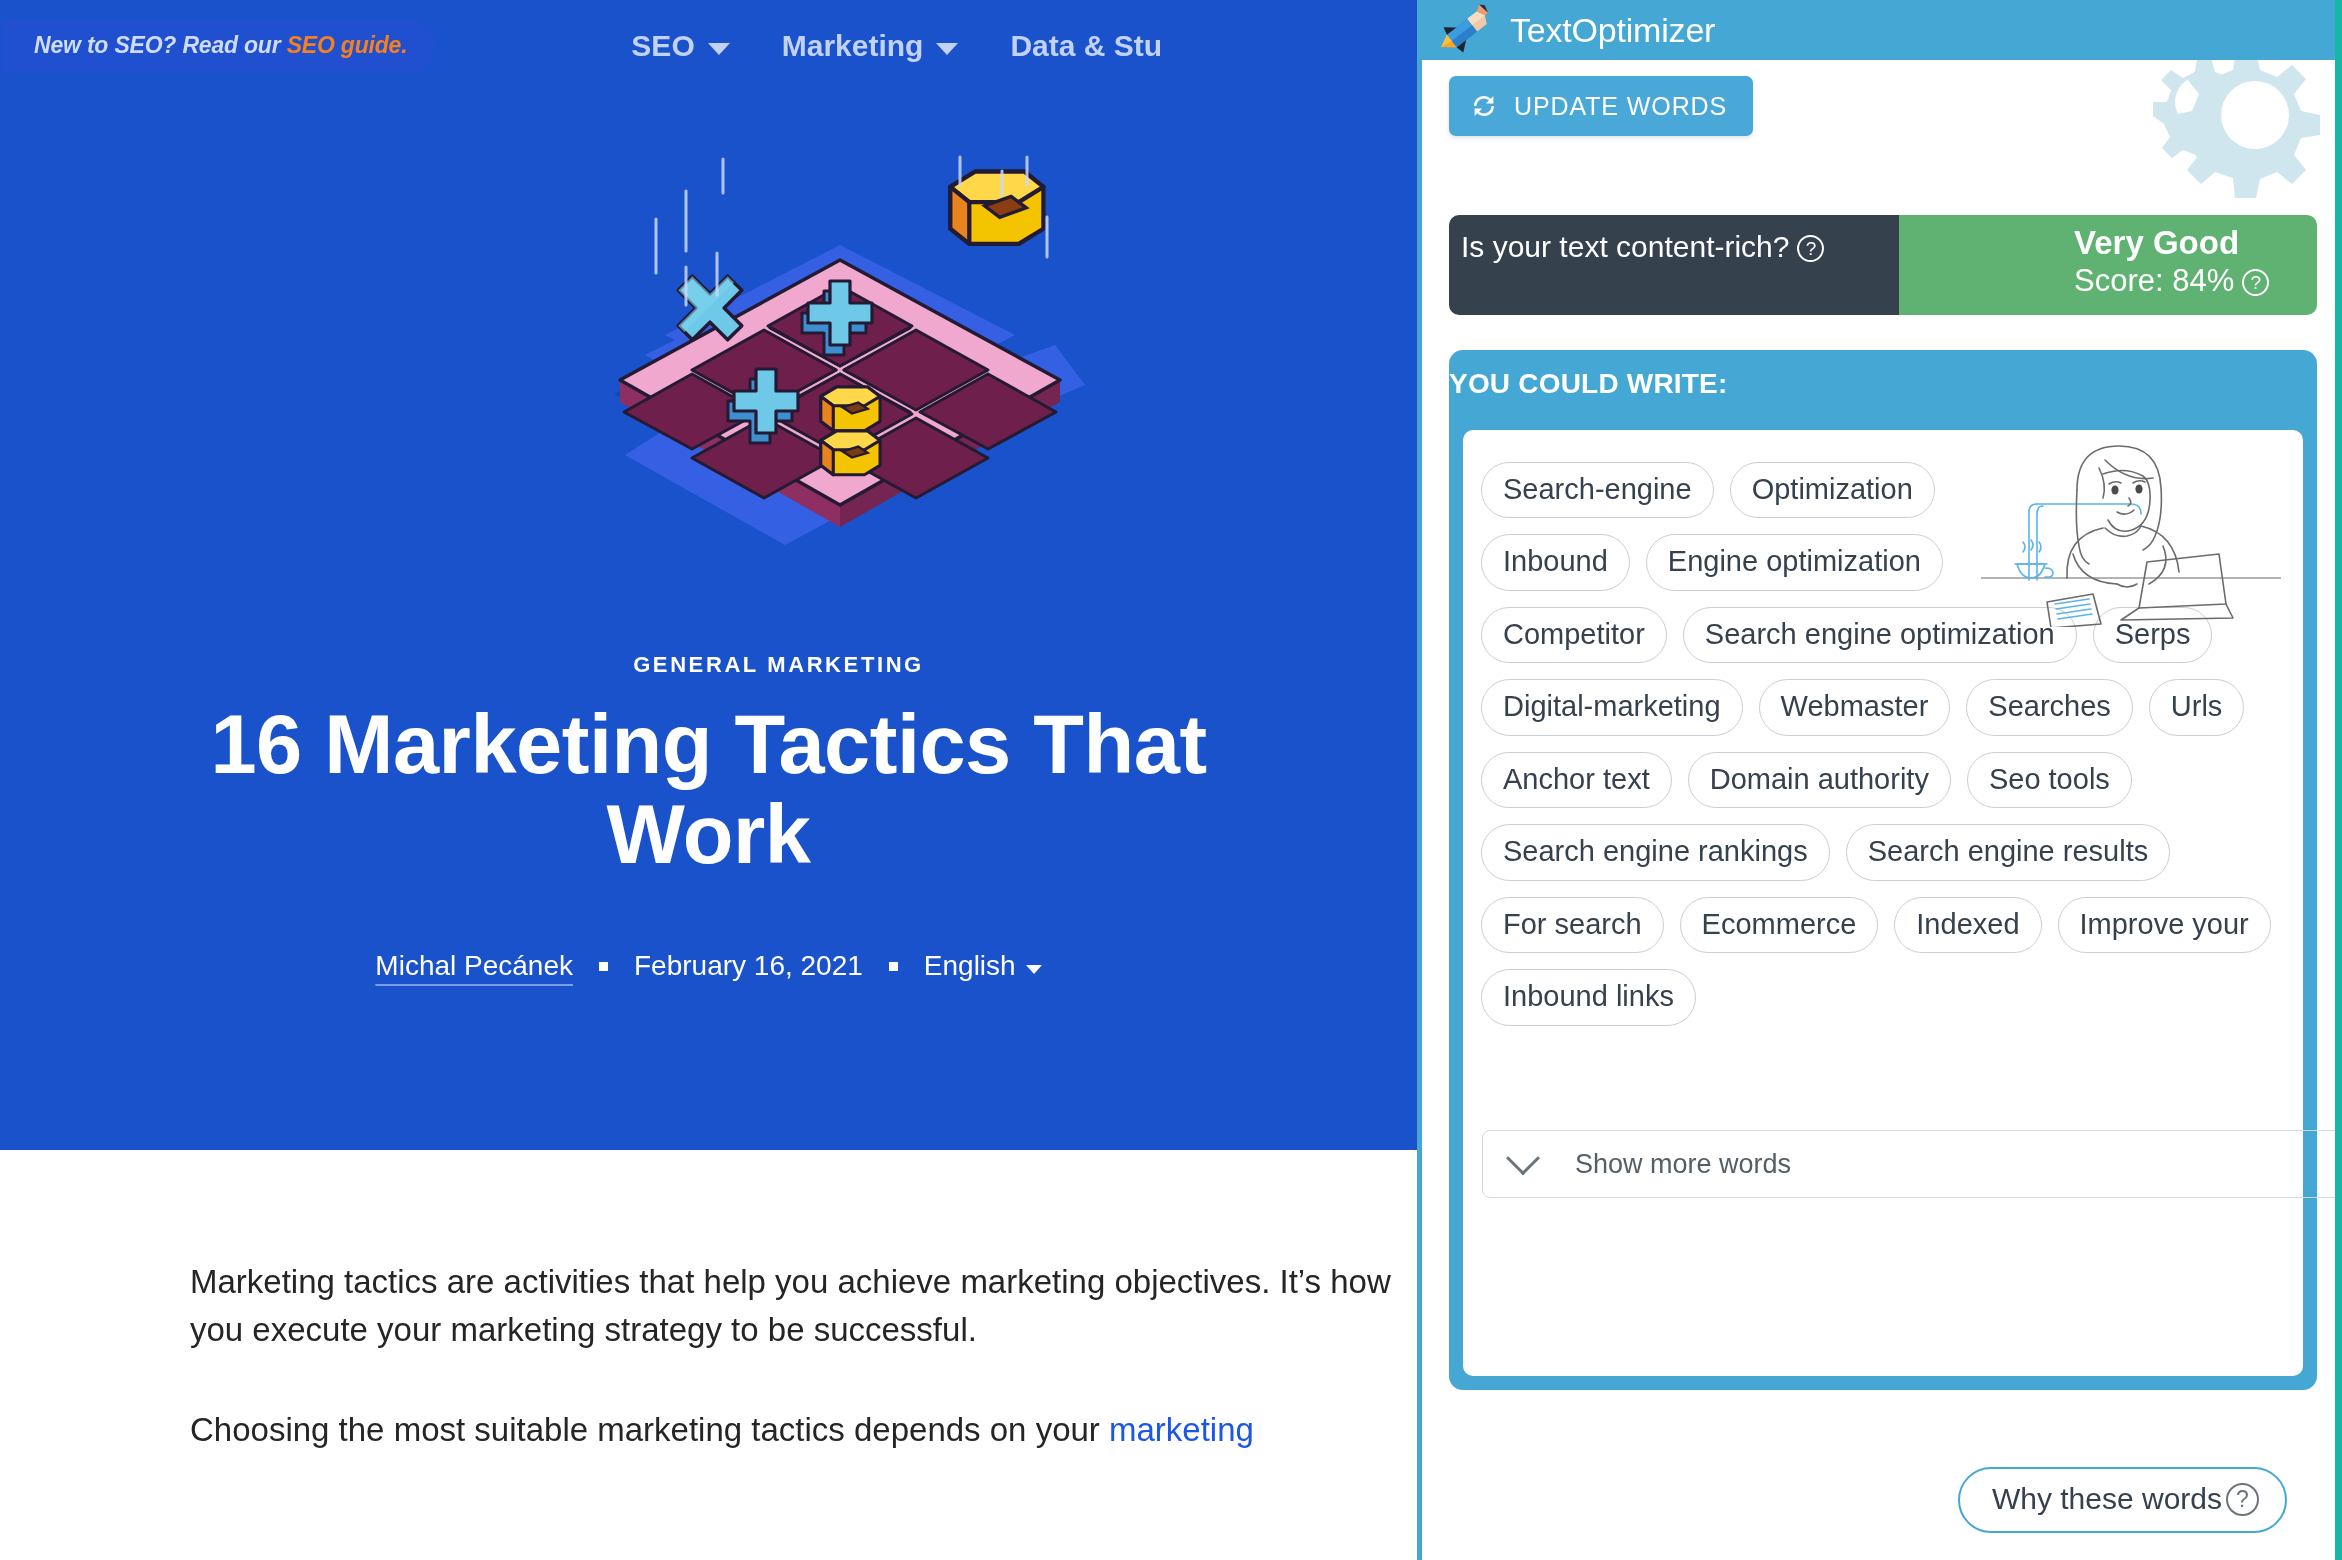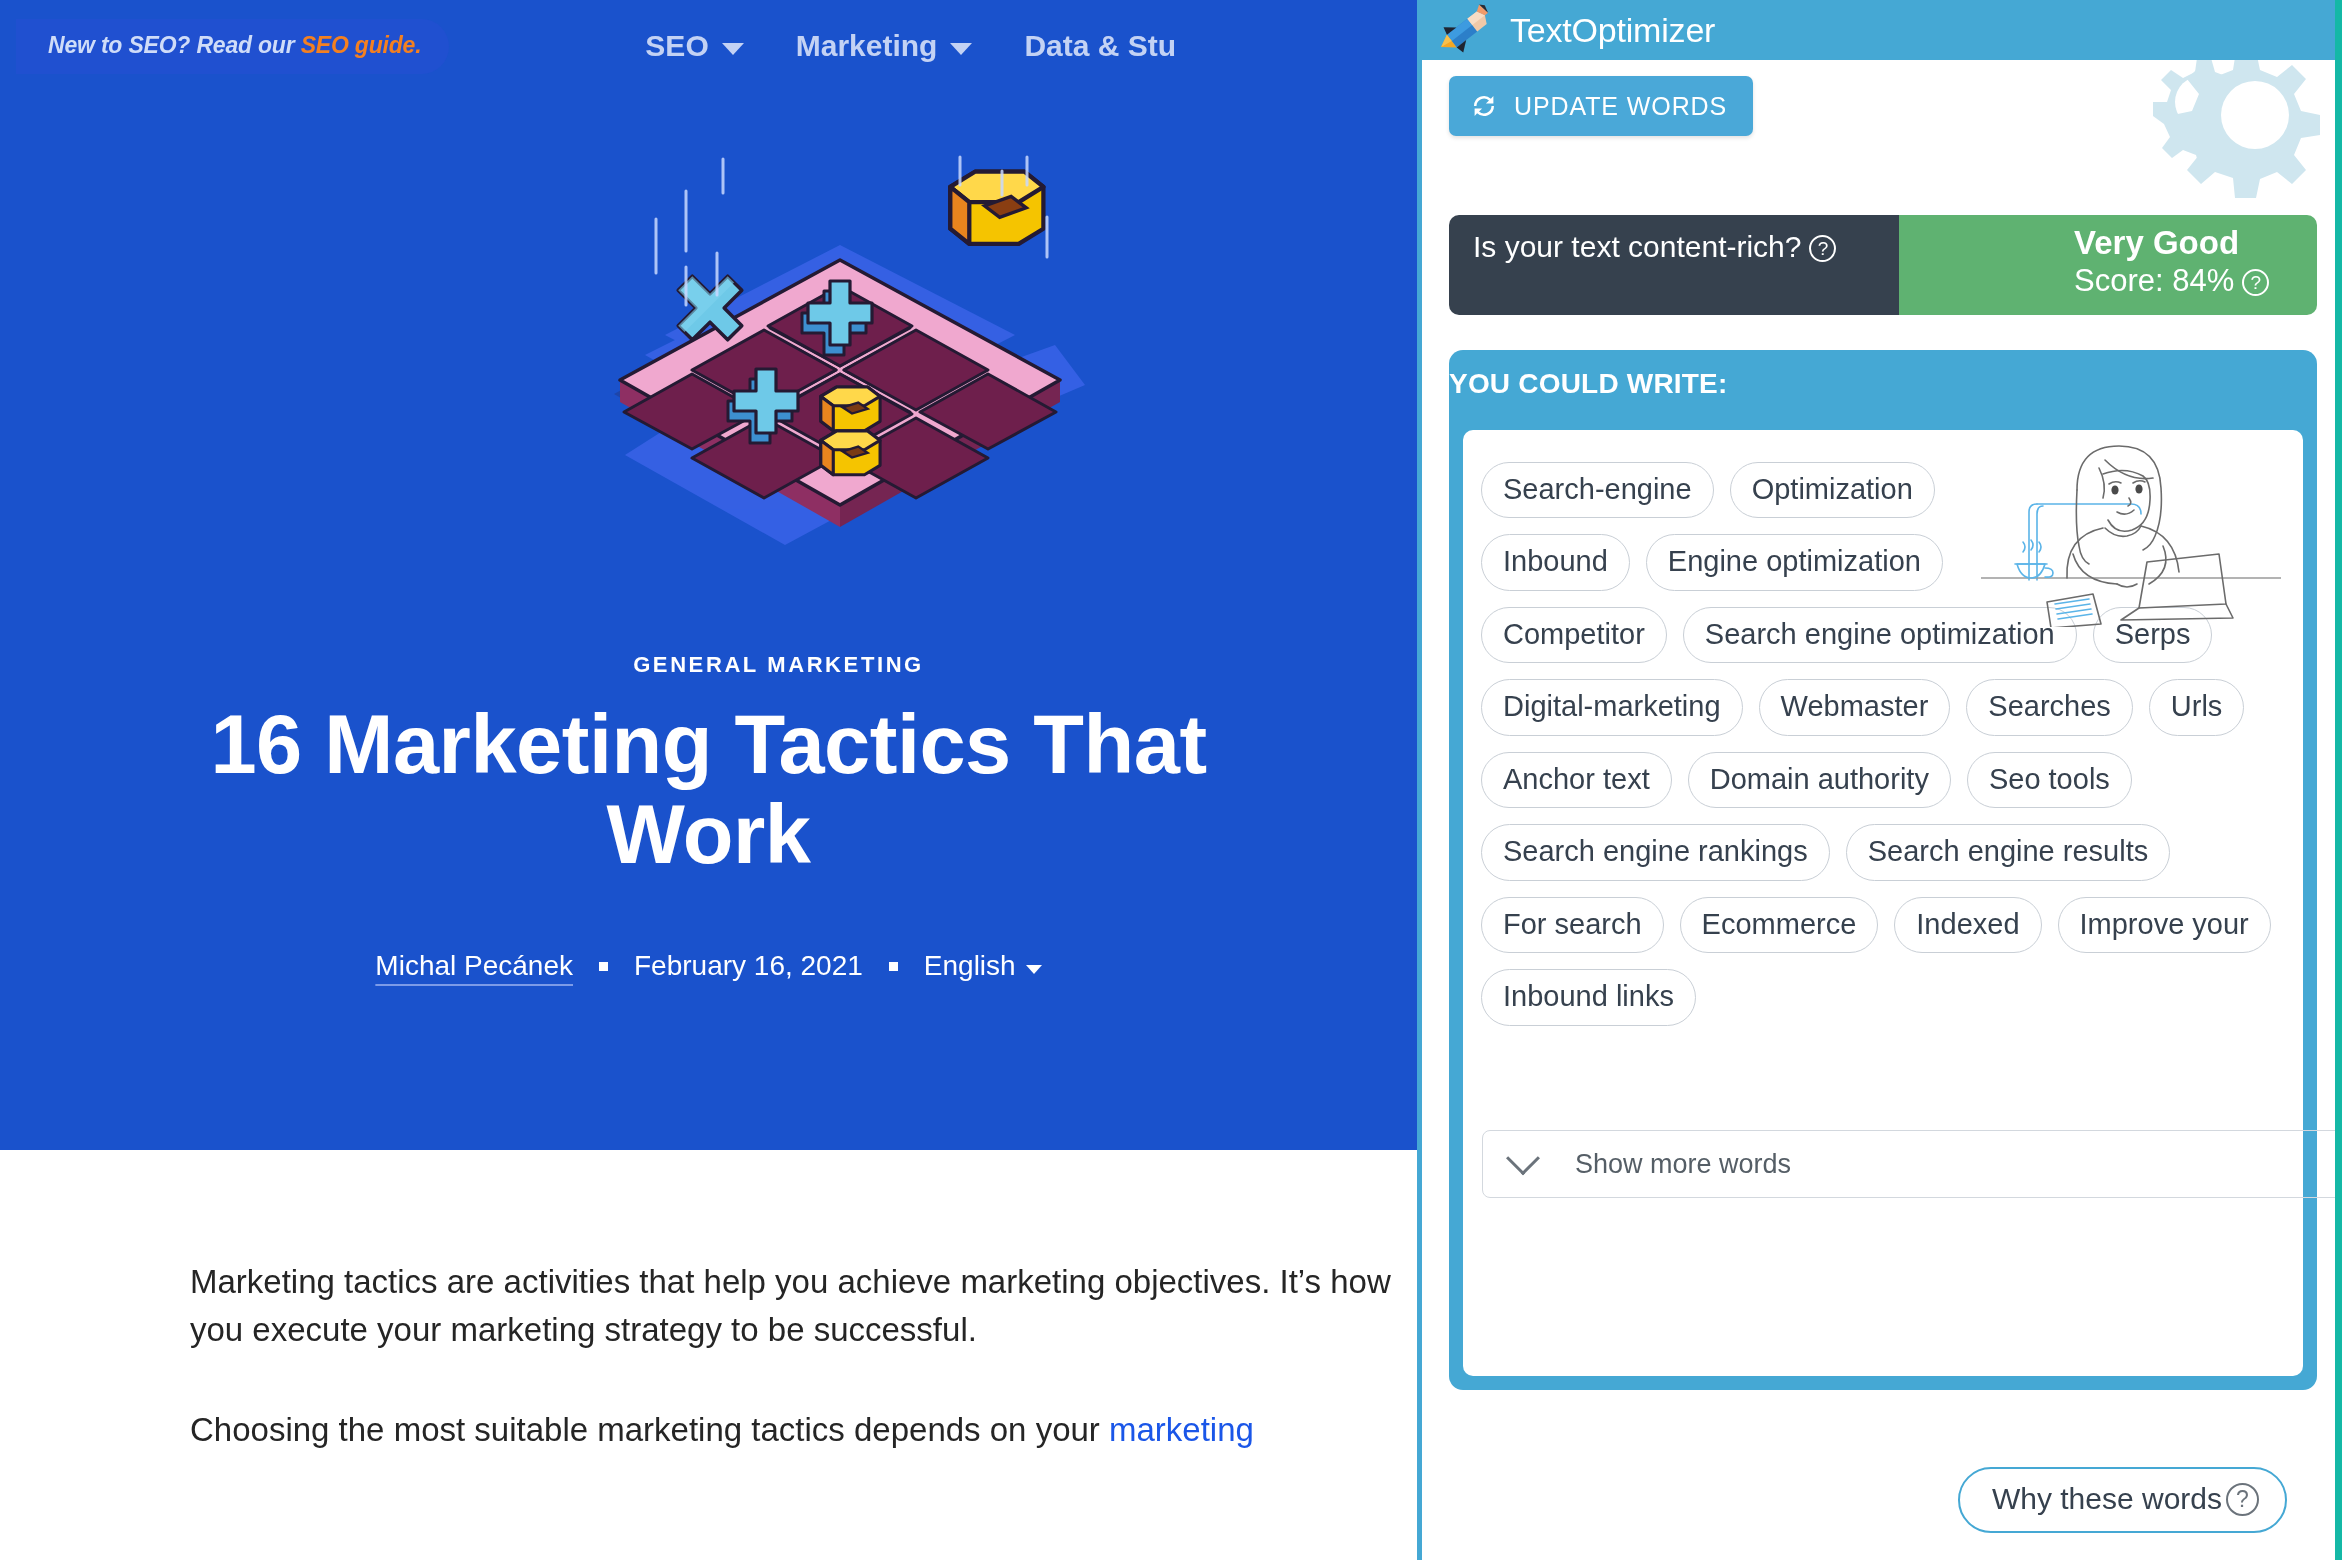--- a/index.html
+++ b/index.html
@@ -23,21 +23,21 @@
     width: 1417px; height: 1150px;
     background: #1A52CC;
     overflow: hidden;
   }
   
   #nav-bar {
     position: absolute; left: 0; top: 0; width: 1417px; height: 92px;
     display: flex; align-items: center;
   }
   #seo-badge {
-    margin-left: 16px;
+    margin-left: 2px;
     background: #2050D0;
     border-radius: 0 28px 28px 0;
     padding: 13px 28px 15px 32px;
     font-style: italic; font-weight: bold;
     font-size: 23px; color: #CFDCF8;
     letter-spacing: -0.2px;
     white-space: nowrap;
   }
   #seo-badge .seo-guide-link { color: #F48020; }
   #nav-links {
@@ -148,21 +148,21 @@
   }
   #score-row {
     position: absolute; left: 27px; top: 215px;
     width: 868px; height: 100px;
     display: flex;
   }
   #score-question {
     background: #36414E; border-radius: 10px 0 0 10px;
     width: 450px; height: 100px;
     color: #FFFFFF; font-size: 30px; line-height: 1.18;
-    padding: 14px 0 0 24px; font-weight: normal;
+    padding: 14px 0 0 12px; font-weight: normal;
   }
   #score-value {
     background: #5FB271; border-radius: 0 10px 10px 0;
     flex: 1; height: 100px;
     color: #FFFFFF;
     padding: 10px 0 0 175px;
   }
   #score-value .label { font-size: 33px; font-weight: bold; line-height: 1.12; }
   #score-value .score { font-size: 31px; font-weight: normal; line-height: 1.2; }
   .qmark {

